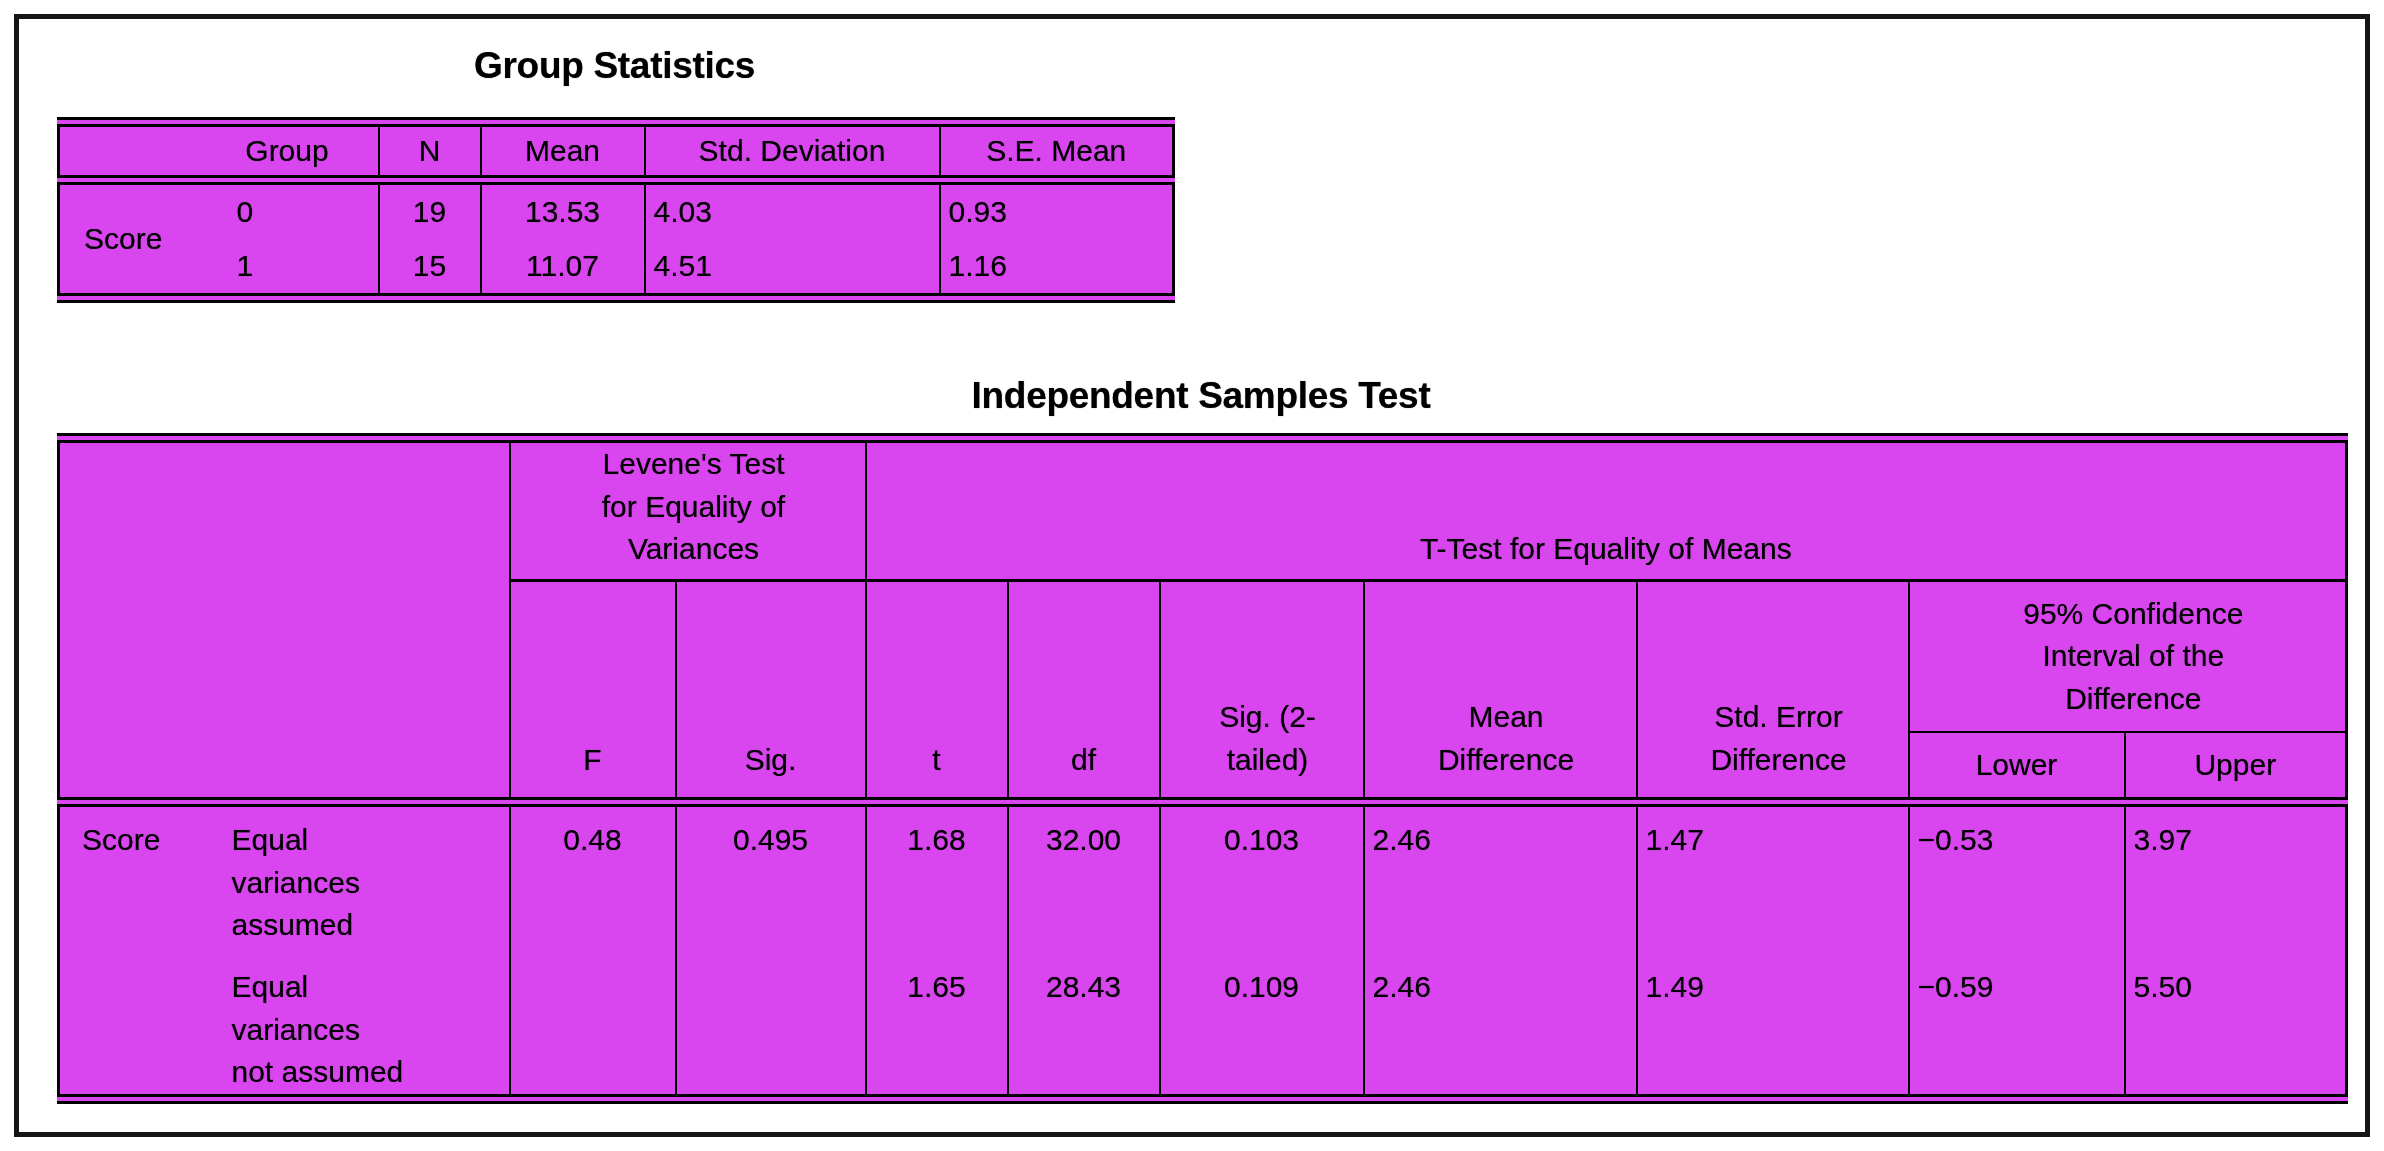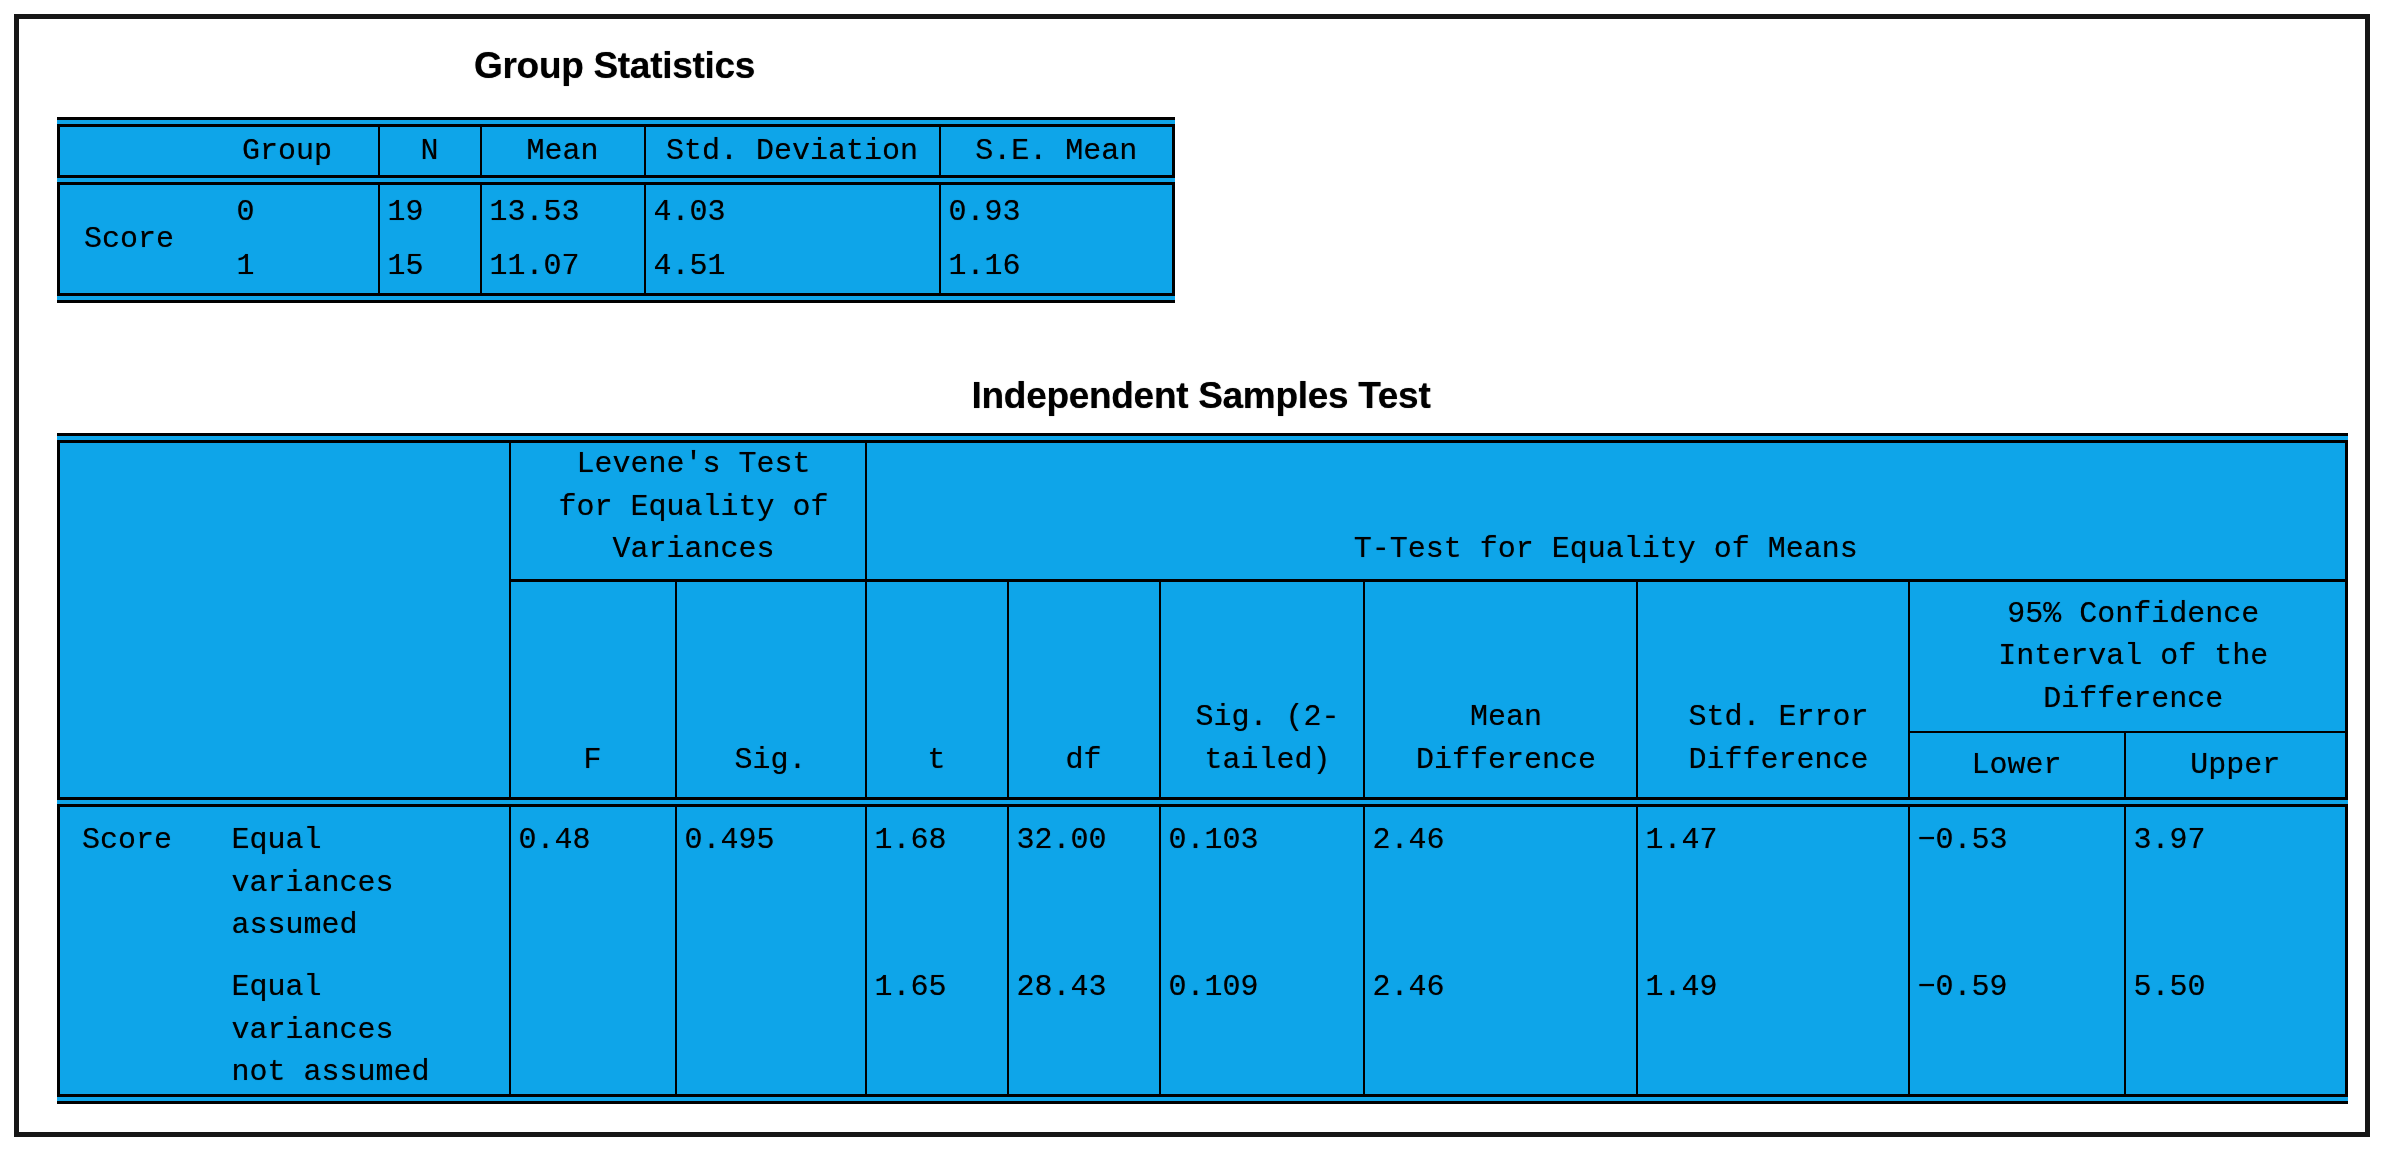--- a/index.html
+++ b/index.html
@@ -21,25 +21,24 @@
     letter-spacing:-0.3px;
     text-shadow:0 0 0.9px rgba(0,0,0,0.65);
   }
   #gs-title{left:38px;top:26px;width:1115px;}
   #ist-title{left:38px;top:356px;width:2288px;}
 
   table{
     position:absolute;
     border-collapse:collapse;
     table-layout:fixed;
-    background:#0ea5e9;
+    background:#d946ef;
     font-size:30px;
     line-height:1.42;
     text-shadow:0 0 0.8px rgba(0,0,0,0.60);
-    font-family:Liberation Mono, monospace;
   }
   #gs-table{left:38px;top:98px;width:1115px;}
   #ist-table{left:38px;top:414px;width:2288px;}
 
   
   table{
     border-top:10px double #000;
     border-bottom:10px double #000;
     border-left:3px solid #000;
     border-right:3px solid #000;
@@ -86,21 +85,21 @@
     text-align:center;vertical-align:middle;
     border-bottom:2.5px solid #000;
   }
   #ist-table th.bound-th{text-align:center;vertical-align:middle;}
   #ist-table tbody tr.r1{height:152px;}
   #ist-table tbody tr.r2{height:142px;}
   #ist-table tbody td{vertical-align:top;padding-top:12px;}
   #ist-table td.var{text-align:left;padding-left:22px;}
   #ist-table td.stublbl{text-align:left;padding-left:20px;}
 
-  .c{text-align:left;}
+  .c{text-align:center;}
   .r{text-align:left;padding-right:30px!important;}
 </style>
 </head>
 <body>
 
 <div class="frame">
 
   <div class="title" id="gs-title">Group Statistics</div>
 
   <table id="gs-table">

